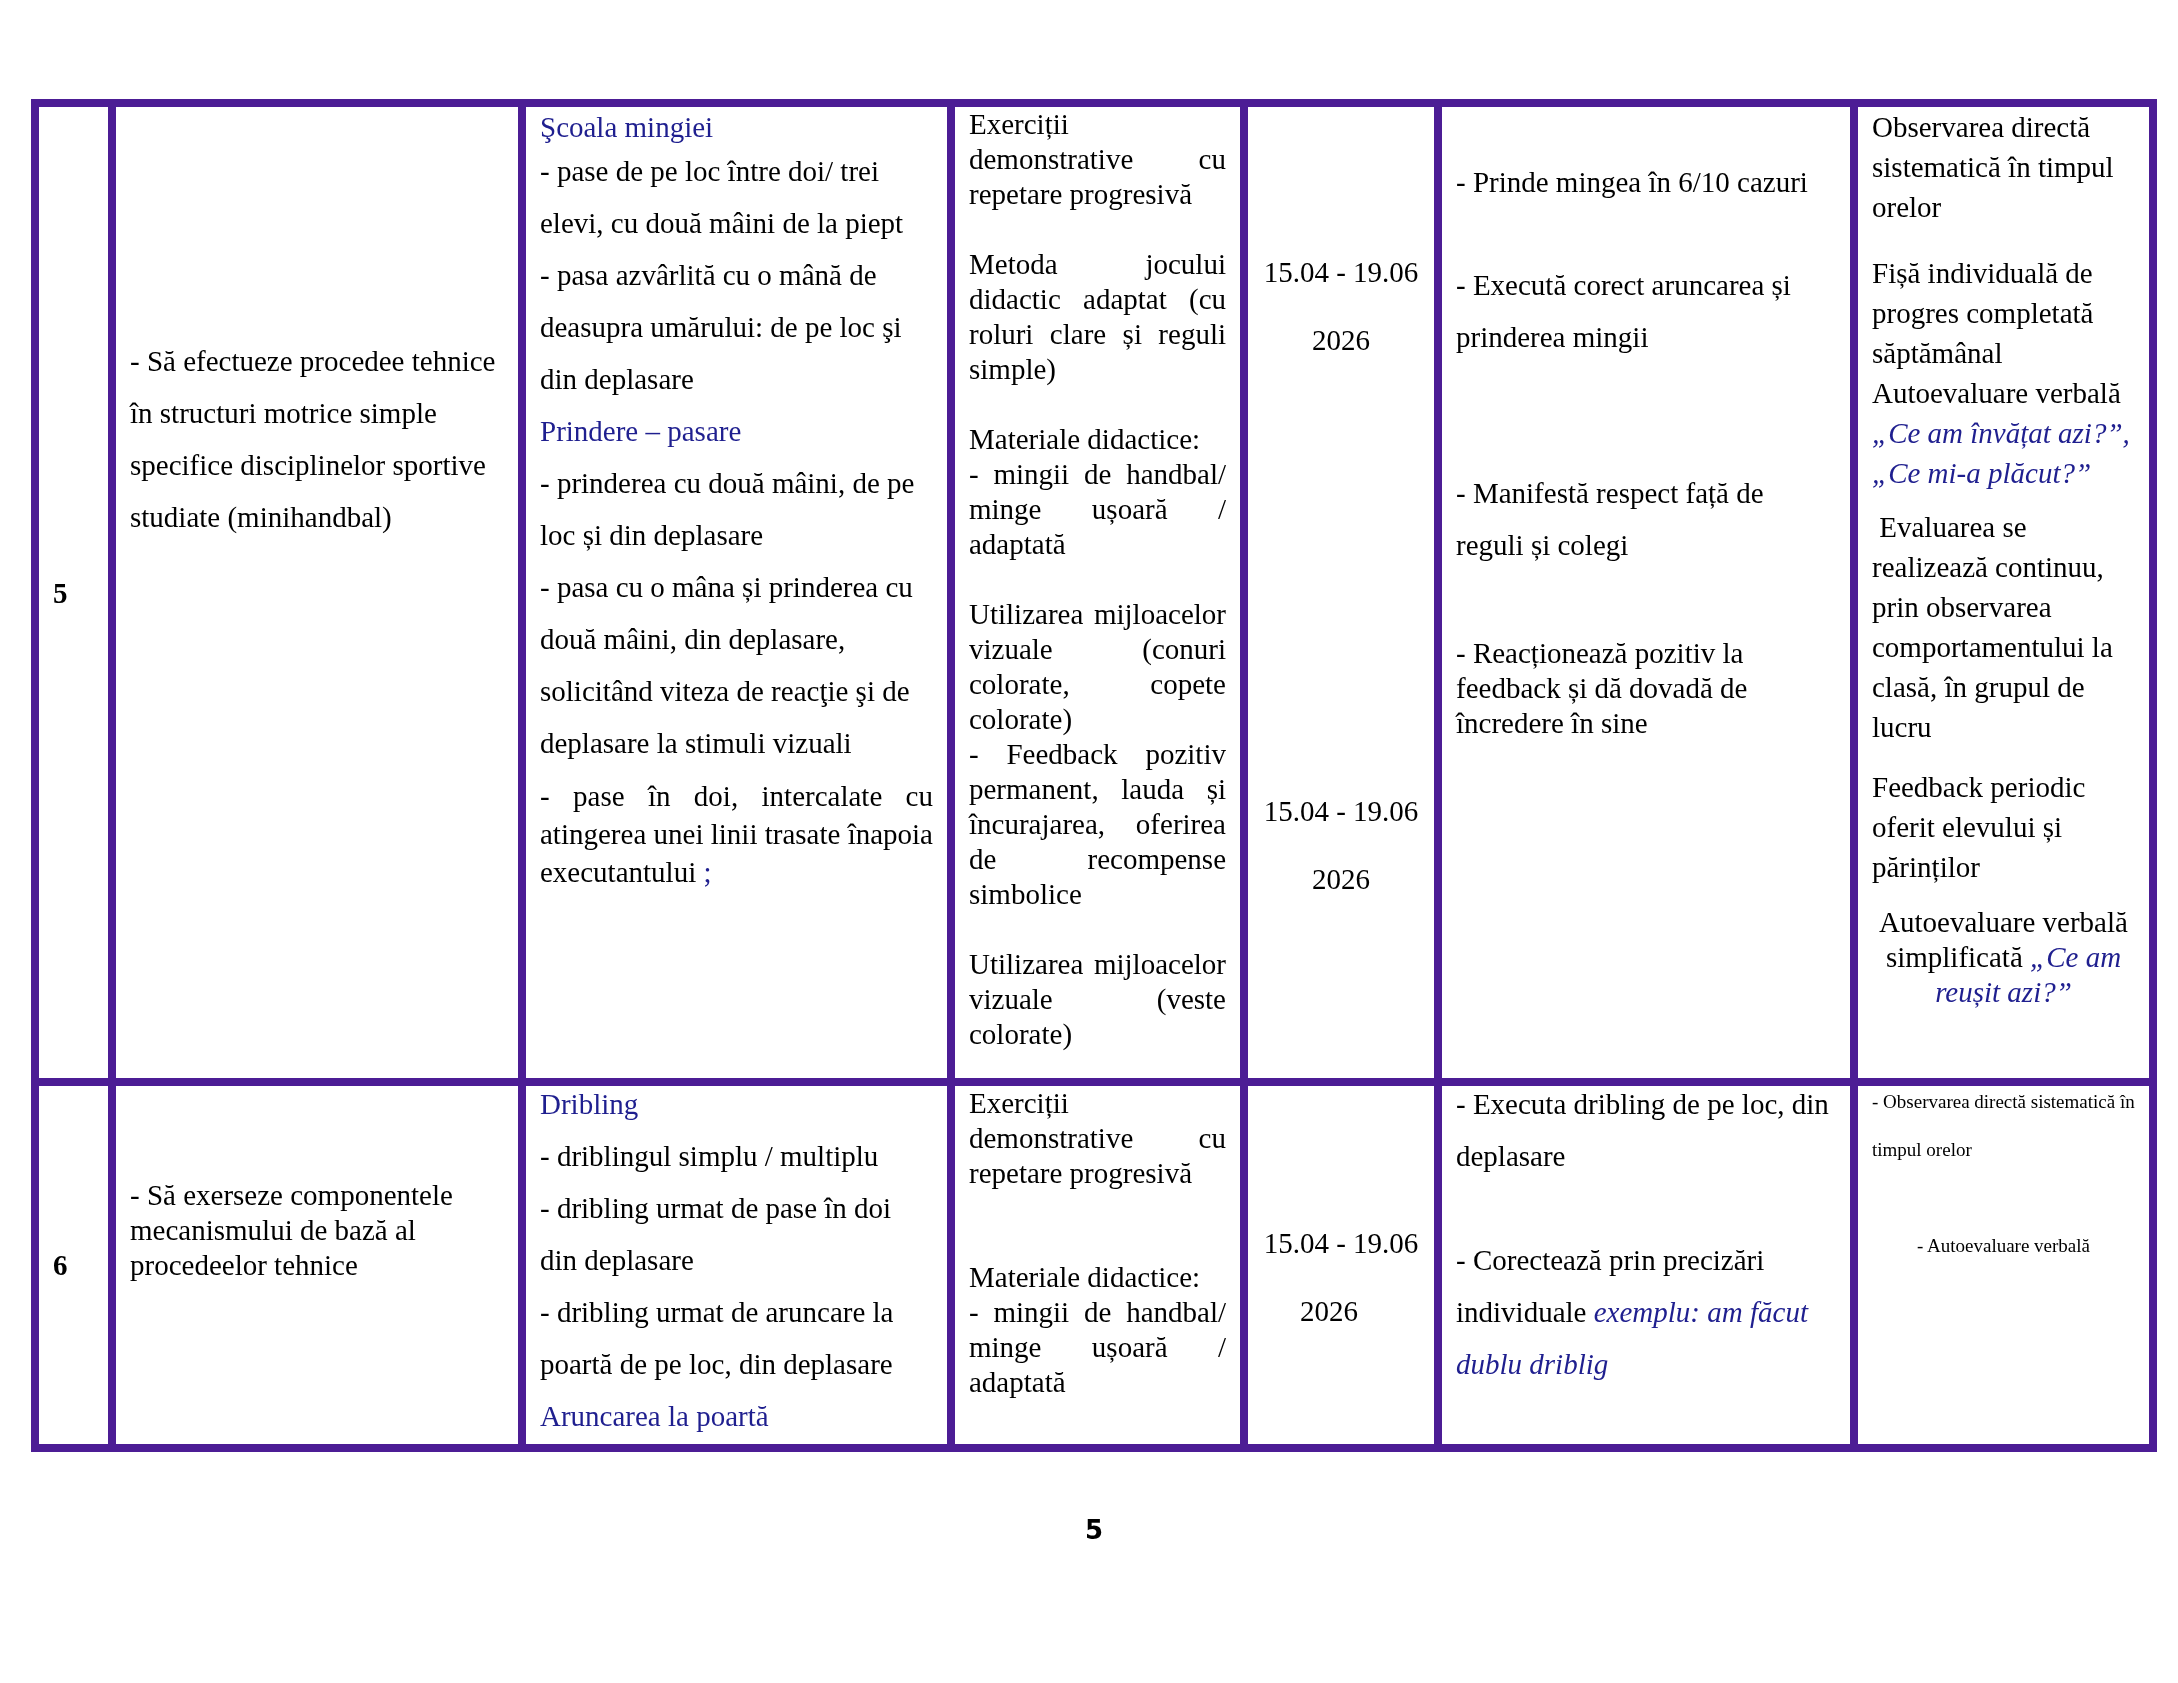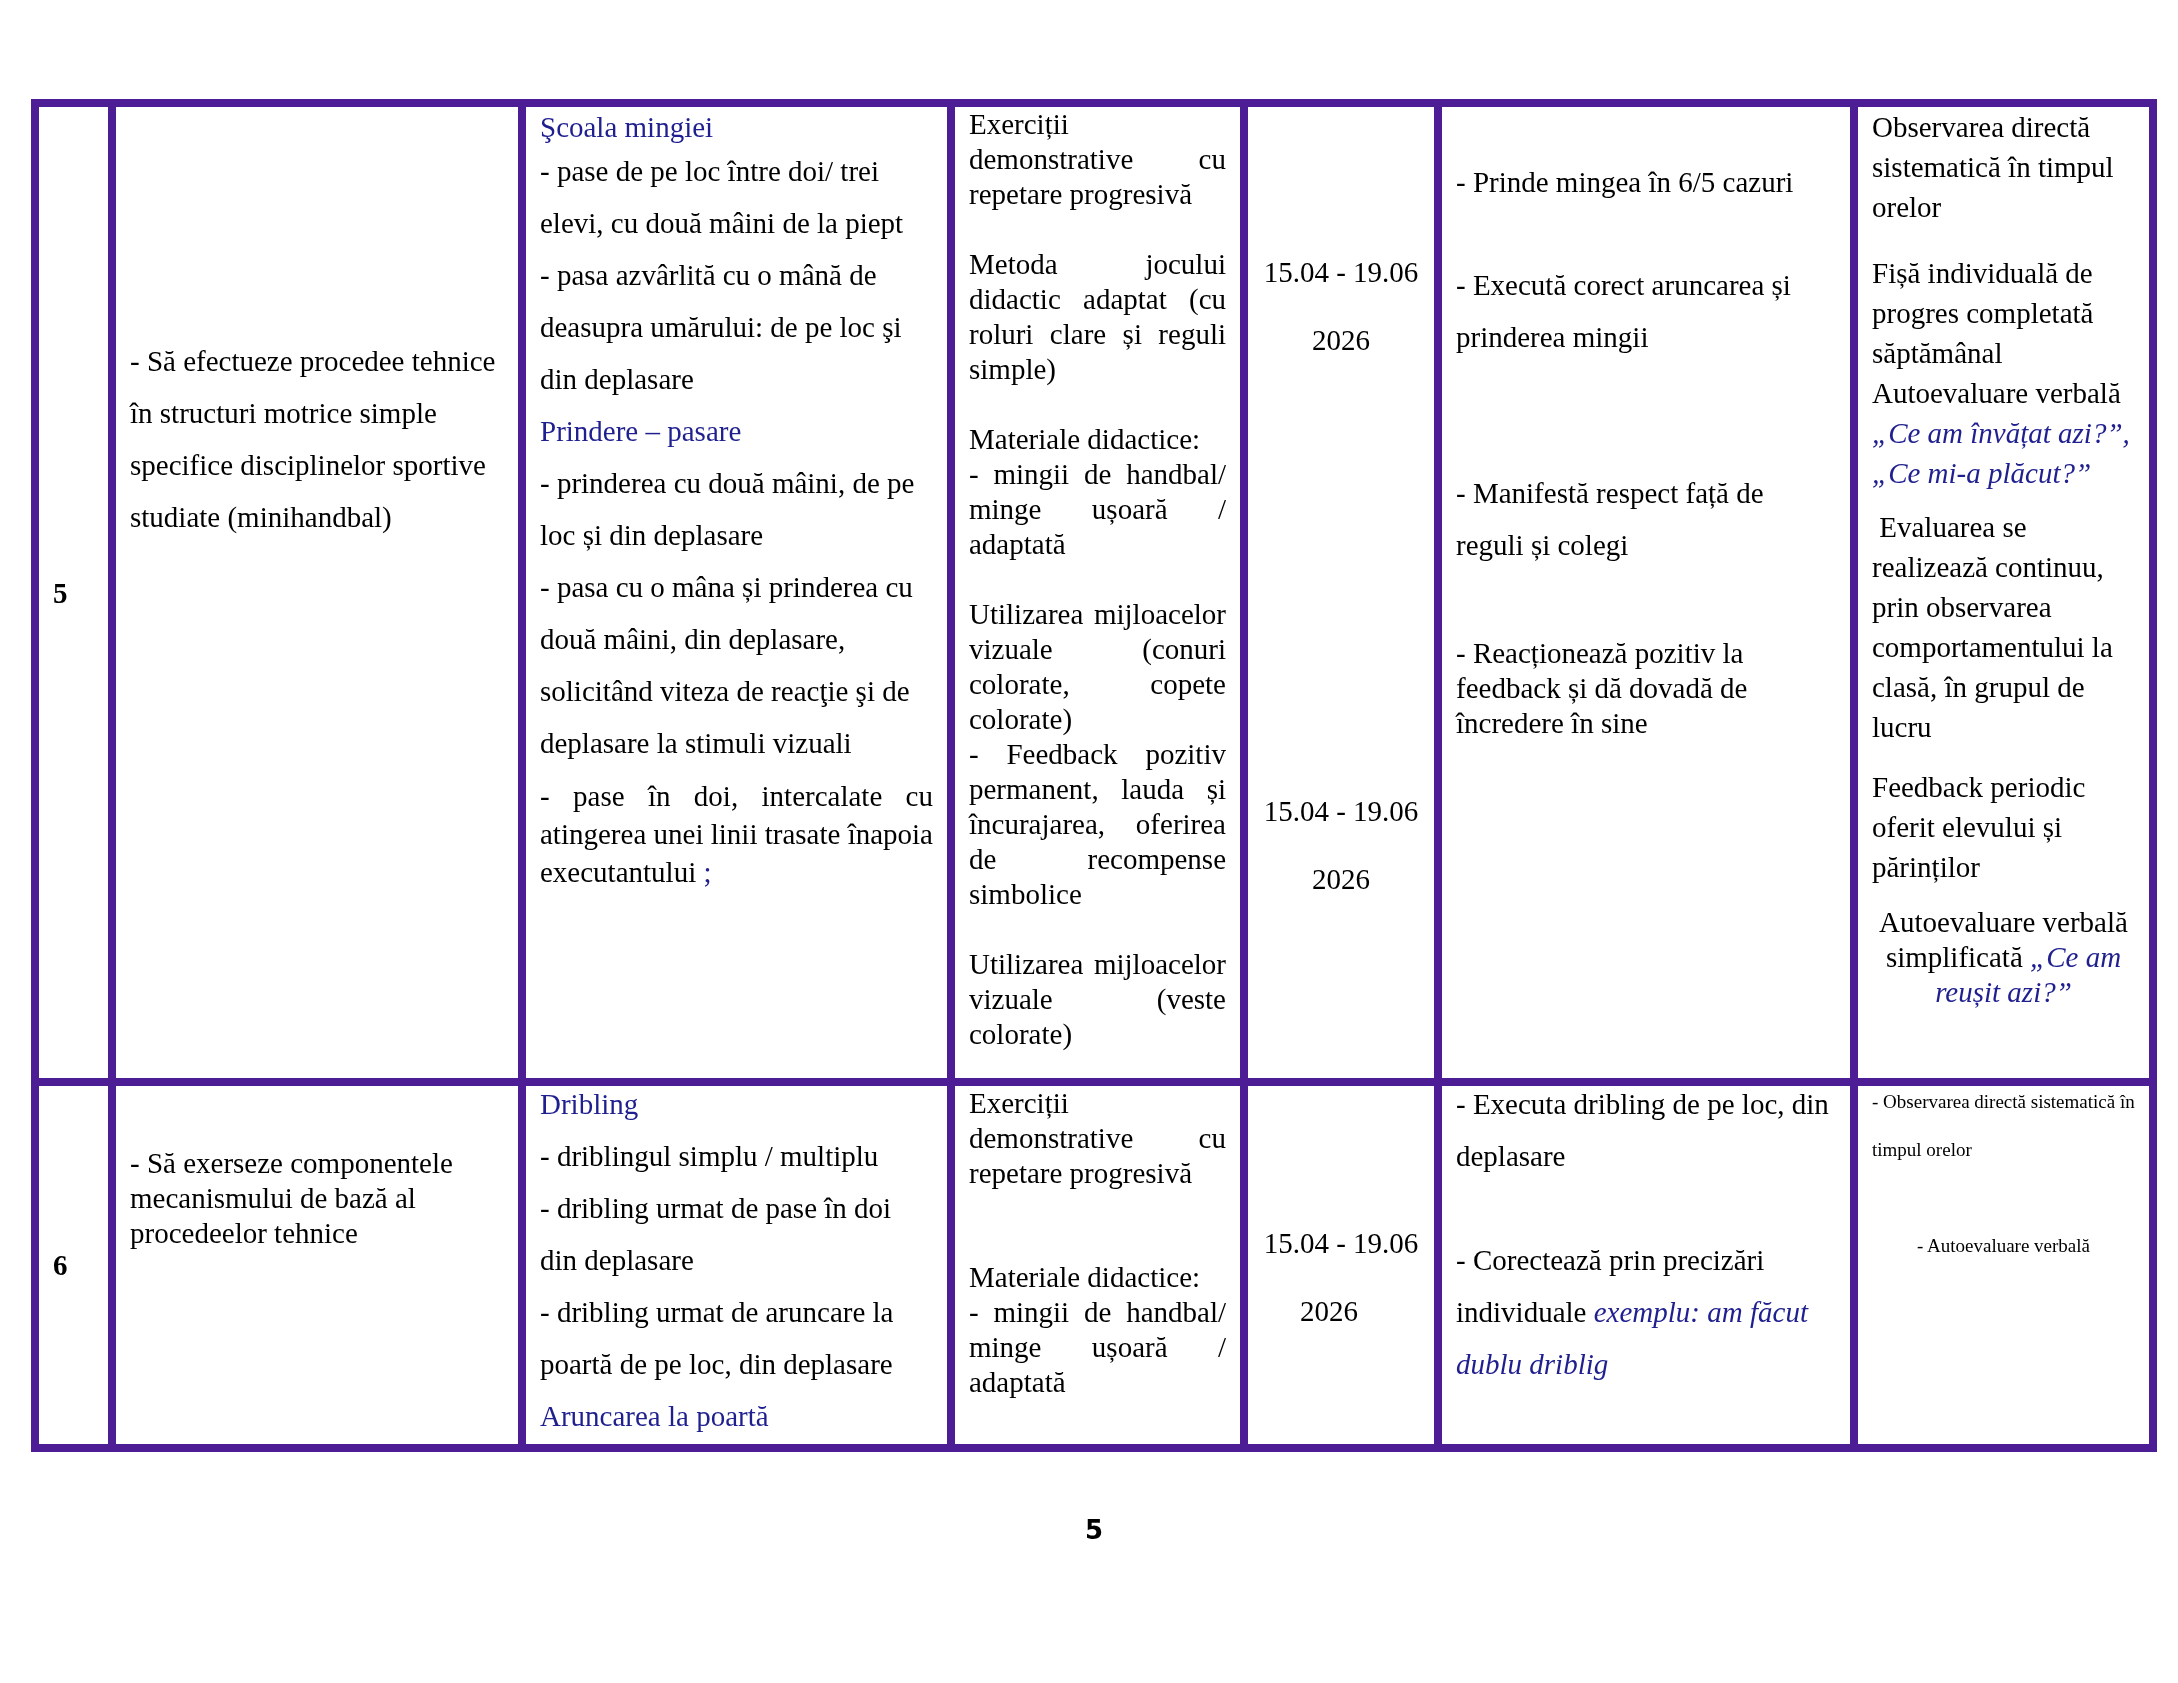--- a/index.html
+++ b/index.html
@@ -63,21 +63,21 @@
       <div class="center" style="padding-top:131px;line-height:68px;">
         <div>15.04 - 19.06</div>
         <div>2026</div>
         <div style="height:403px;"></div>
         <div>15.04 - 19.06</div>
         <div>2026</div>
       </div>
     </td>
     <td>
       <div class="cell" style="padding-top:49px;">
-        <div style="line-height:52px;">- Prinde mingea în 6/5 cazuri</div>
+        <div style="line-height:52px;">- Prinde mingea în 6/10 cazuri</div>
         <div style="line-height:52px;margin-top:51px;">- Execută corect aruncarea și prinderea mingii</div>
         <div style="line-height:52px;margin-top:104px;">- Manifestă respect față de reguli și colegi</div>
         <div style="line-height:35px;margin-top:65px;">- Reacționează pozitiv la feedback și dă dovadă de încredere în sine</div>
       </div>
     </td>
     <td>
       <div class="cell" style="line-height:40px;padding-top:0;">
         <div>Observarea directă sistematică în timpul orelor</div>
         <div style="margin-top:26px;">Fișă individuală de progres completată săptămânal</div>
         <div>Autoevaluare verbală</div>
@@ -85,21 +85,21 @@
         <div style="margin-top:14px;white-space:pre-wrap;"> Evaluarea se realizează continuu, prin observarea comportamentului la clasă, în grupul de lucru</div>
         <div style="margin-top:20px;">Feedback periodic oferit elevului și părinților</div>
         <div class="center" style="margin-top:18px;line-height:35px;"><span>Autoevaluare verbală simplificată </span><span class="blue it">„Ce am reușit azi?”</span></div>
       </div>
     </td>
   </tr>
 
   <tr style="height:366px;">
     <td class="nr">6</td>
     <td>
-      <div class="cell" style="padding-top:60px;line-height:35px;">- Să exerseze componentele mecanismului de bază al procedeelor tehnice</div>
+      <div class="cell" style="padding-top:92px;line-height:35px;">- Să exerseze componentele mecanismului de bază al procedeelor tehnice</div>
     </td>
     <td>
       <div class="cell" style="line-height:52px;margin-top:-8px;">
         <div class="blue">Dribling</div>
         <div>- driblingul simplu / multiplu</div>
         <div>- dribling urmat de pase în doi din deplasare</div>
         <div>- dribling urmat de aruncare la poartă de pe loc, din deplasare</div>
         <div class="blue">Aruncarea la poartă</div>
       </div>
     </td>

